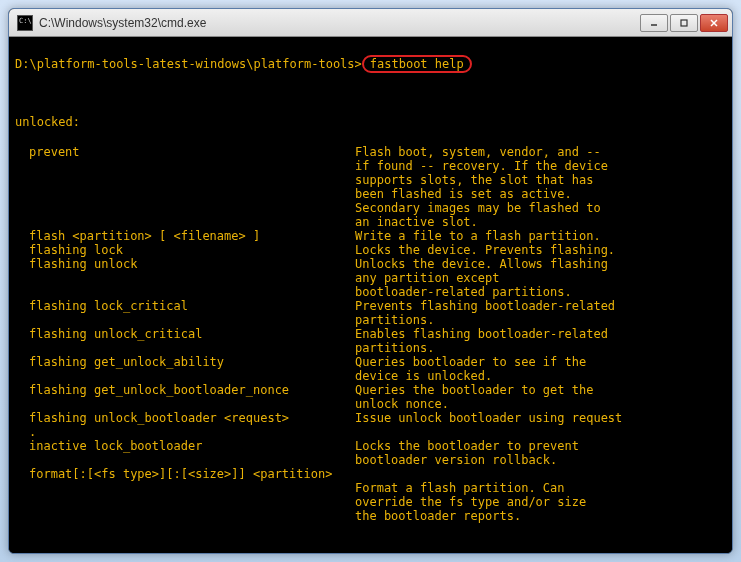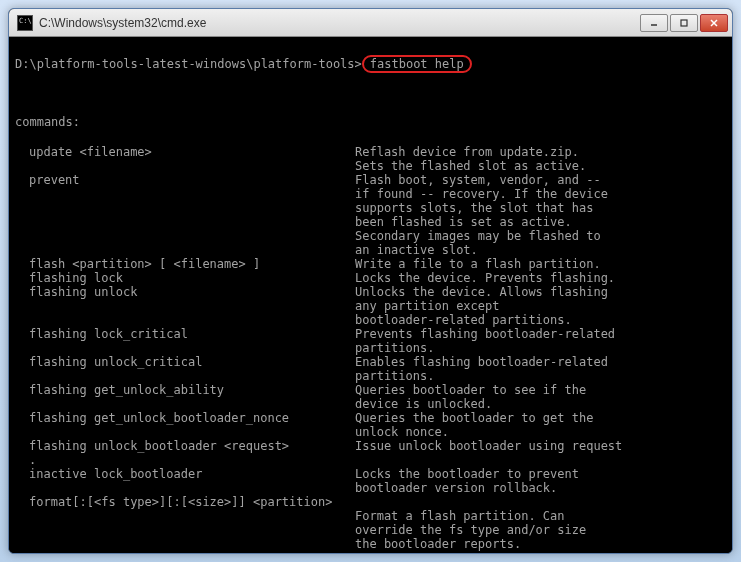--- a/index.html
+++ b/index.html
@@ -68,21 +68,21 @@
       cursor: pointer;
     }
     .ctrl-btn.close {
       background: linear-gradient(to bottom, #e97f6e, #c9442b);
       border-color: #a33;
     }
     .ctrl-btn svg { width: 10px; height: 10px; }
     .terminal {
       flex: 1;
       background: #000;
-      color: #a3a3a3;
+      color: #eab308;
       font-family: 'Consolas', 'Lucida Console', monospace;
       font-size: 12px;
       line-height: 14px;
       padding: 4px 6px;
       overflow: hidden;
       white-space: pre;
     }
     .highlight-cmd {
       border: 2px solid #d22;
       border-radius: 10px;
@@ -118,23 +118,22 @@
             <line x1="2" y1="2" x2="8" y2="8" stroke="#fff" stroke-width="1.5"></line>
             <line x1="8" y1="2" x2="2" y2="8" stroke="#fff" stroke-width="1.5"></line>
           </svg>
       </div>
     </div>
   </div>
 
   <div class="terminal">
 <span class="cmd-line"><span>D:\platform-tools-latest-windows\platform-tools&gt;</span><span class="highlight-cmd">fastboot help</span></span>
 <span class="cmd-line"> </span>
-<span class="cmd-line">commands:</span>
-<div class="cmd-table" id="cmd-rows"><div class="cmd-row"><div class="cmd-left">update &lt;filename&gt;</div><div class="cmd-right">Reflash device from update.zip.
-Sets the flashed slot as active.</div></div><div class="cmd-row"><div class="cmd-left">prevent</div><div class="cmd-right">Flash boot, system, vendor, and --
+<span class="cmd-line">unlocked:</span>
+<div class="cmd-table" id="cmd-rows"><div class="cmd-row"><div class="cmd-left">prevent</div><div class="cmd-right">Flash boot, system, vendor, and --
 if found -- recovery. If the device
 supports slots, the slot that has
 been flashed is set as active.
 Secondary images may be flashed to
 an inactive slot.</div></div><div class="cmd-row"><div class="cmd-left">flash &lt;partition&gt; [ &lt;filename&gt; ]</div><div class="cmd-right">Write a file to a flash partition.</div></div><div class="cmd-row"><div class="cmd-left">flashing lock</div><div class="cmd-right">Locks the device. Prevents flashing.</div></div><div class="cmd-row"><div class="cmd-left">flashing unlock</div><div class="cmd-right">Unlocks the device. Allows flashing
 any partition except
 bootloader-related partitions.</div></div><div class="cmd-row"><div class="cmd-left">flashing lock_critical</div><div class="cmd-right">Prevents flashing bootloader-related
 partitions.</div></div><div class="cmd-row"><div class="cmd-left">flashing unlock_critical</div><div class="cmd-right">Enables flashing bootloader-related
 partitions.</div></div><div class="cmd-row"><div class="cmd-left">flashing get_unlock_ability</div><div class="cmd-right">Queries bootloader to see if the
 device is unlocked.</div></div><div class="cmd-row"><div class="cmd-left">flashing get_unlock_bootloader_nonce</div><div class="cmd-right">Queries the bootloader to get the

